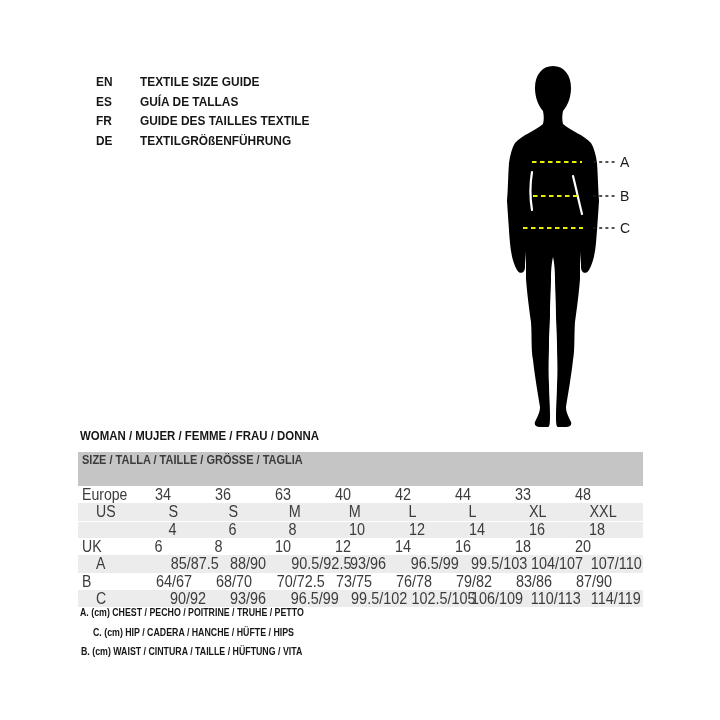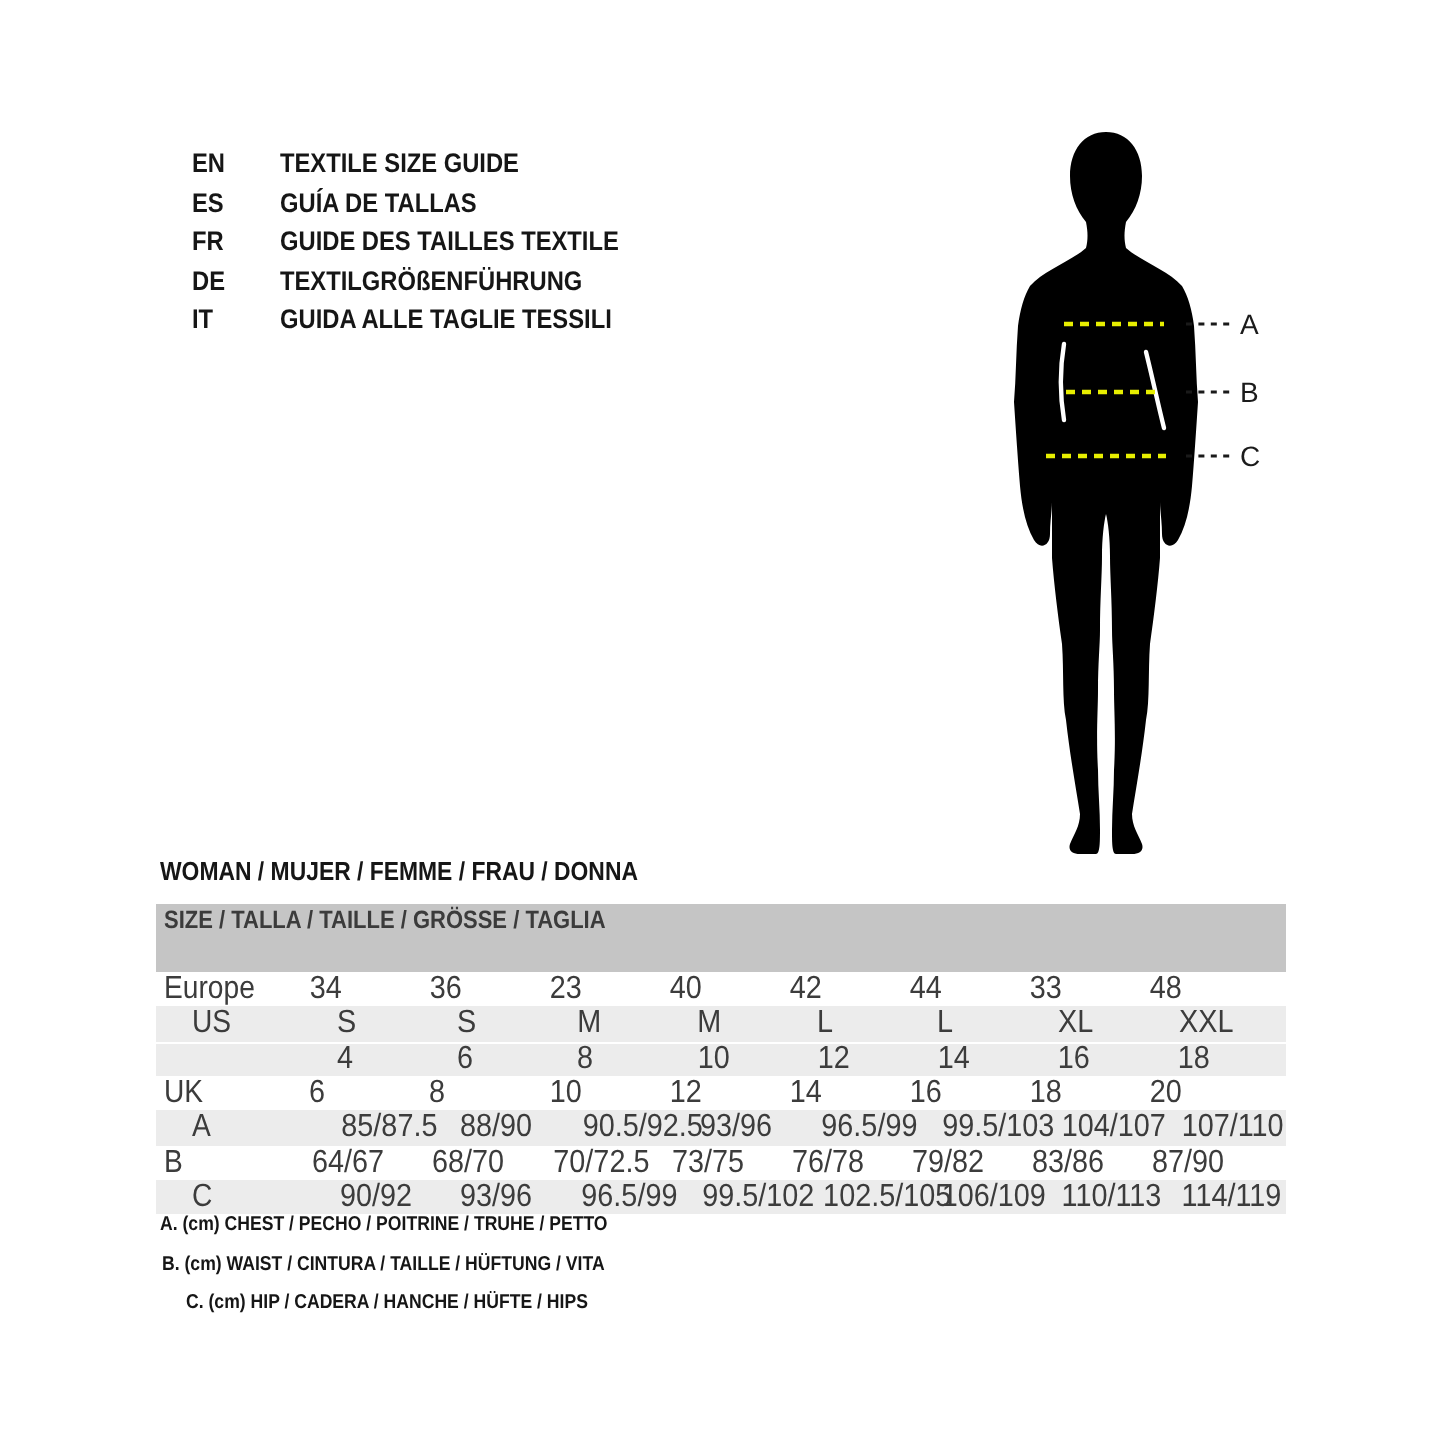--- a/index.html
+++ b/index.html
@@ -54,24 +54,20 @@
         <span class="lang-code cx">ES</span>
         <span class="lang-text cx">GUÍA DE TALLAS</span>
       </div>
       <div class="lang-row">
         <span class="lang-code cx">FR</span>
         <span class="lang-text cx">GUIDE DES TAILLES TEXTILE</span>
       </div>
       <div class="lang-row">
         <span class="lang-code cx">DE</span>
         <span class="lang-text cx">TEXTILGRÖßENFÜHRUNG</span>
-      </div>
-      <div class="lang-row">
-        <span class="lang-code cx">IT</span>
-        <span class="lang-text cx">GUIDA ALLE TAGLIE TESSILI</span>
       </div>
     </div>
 
   <div class="figure">
     <svg width="235" height="375" viewBox="0 0 235 375" aria-hidden="true">
       <path fill="#000000" d="M113,6
            C124,6 131,15 131,28 C131,37 128,45 123,51
            C122,56 122,60 123,64
            C131,71 144,75 151,83 C154,88 156,95 157,103
            C158,116 158,129 159,141 C158,156 157,171 156,183
@@ -124,21 +120,21 @@
 
   <div class="sizetable">
     <div class="thead">
       <span class="cx">SIZE / TALLA / TAILLE / GRÖSSE / TAGLIA</span>
     </div>
     <div>
         <div class="trow">
           <div class="tcell lab"><span class="cx">Europe</span></div>
           <div class="tcell val"><span class="cxc">34</span></div>
           <div class="tcell val"><span class="cxc">36</span></div>
-          <div class="tcell val"><span class="cxc">23</span></div>
+          <div class="tcell val"><span class="cxc">63</span></div>
           <div class="tcell val"><span class="cxc">40</span></div>
           <div class="tcell val"><span class="cxc">42</span></div>
           <div class="tcell val"><span class="cxc">44</span></div>
           <div class="tcell val"><span class="cxc">33</span></div>
           <div class="tcell val"><span class="cxc">48</span></div>
         </div>
         <div class="trow shaded">
           <div class="tcell lab"><span class="cx">US</span></div>
           <div class="tcell val"><span class="cxc">S</span></div>
           <div class="tcell val"><span class="cxc">S</span></div>
@@ -202,17 +198,17 @@
           <div class="tcell val"><span class="cxc">102.5/105</span></div>
           <div class="tcell val"><span class="cxc">106/109</span></div>
           <div class="tcell val"><span class="cxc">110/113</span></div>
           <div class="tcell val"><span class="cxc">114/119</span></div>
         </div>
       </div>
   </div>
 
   <div class="notes">
       <div class="note-line"><span class="cx">A. (cm) CHEST / PECHO / POITRINE / TRUHE / PETTO</span></div>
+      <div class="note-line"><span class="cx">C. (cm) HIP / CADERA / HANCHE / HÜFTE / HIPS</span></div>
       <div class="note-line"><span class="cx">B. (cm) WAIST / CINTURA / TAILLE / HÜFTUNG / VITA</span></div>
-      <div class="note-line"><span class="cx">C. (cm) HIP / CADERA / HANCHE / HÜFTE / HIPS</span></div>
     </div>
 
 </div>
 
 </body></html>

